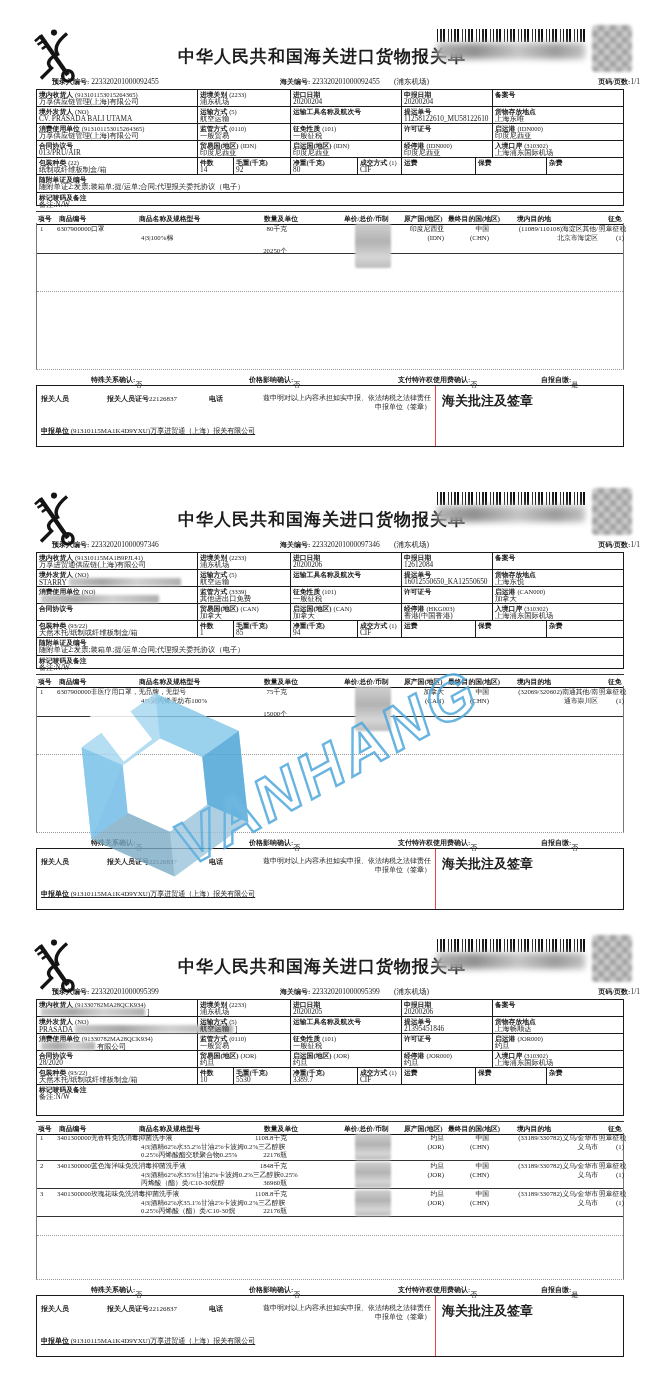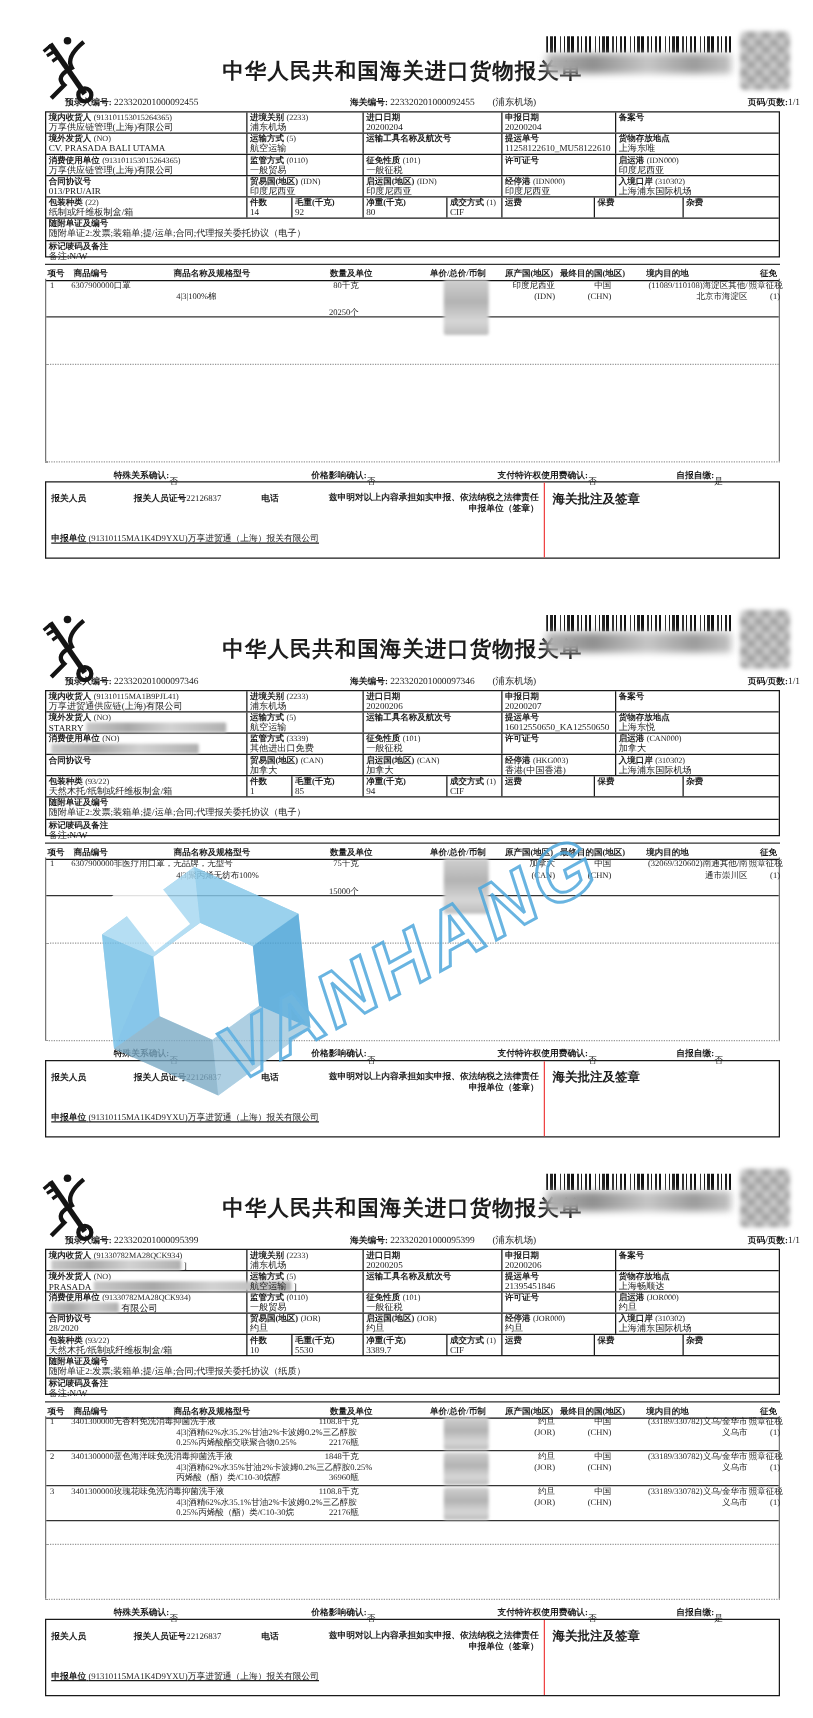--- a/index.html
+++ b/index.html
@@ -76,25 +76,25 @@
   
   .confirm-row{position:absolute;left:36px;top:344px;width:588px;height:16px;border-top:1px dotted #999;font-size:7px;font-weight:bold;}
   .confirm-row span{position:absolute;top:5px;white-space:nowrap}
   .cf0{left:55px}.cf1{left:213px}.cf2{left:362px}.cf3{left:505px}
   .cf-val{font-weight:normal}
   .footer-box{position:absolute;left:36px;top:360px;width:588px;height:62px;border:1.5px solid #1a1a1a;box-sizing:border-box;font-size:7px;}
   .fb-left{position:absolute;left:0;top:0;width:399px;height:100%;border-right:1px solid #ef4444;box-sizing:border-box;}
   .fb-r1{position:absolute;top:8px;left:0;width:100%;}
   .fb-r1 b,.fb-r2 b{font-size:7px}
   .fb-decl{position:absolute;left:4px}.fb-cert{position:absolute;left:70px}.fb-phone{position:absolute;left:172px}
-  .stmt{position:absolute;left:208px;top:0;width:186px;text-align:right;font-weight:bold;line-height:9px;}
+  .stmt{position:absolute;left:208px;top:0;width:186px;text-align:right;font-weight:normal;line-height:9px;}
   .stmt .s2{margin-top:8px}
   .fb-r2{position:absolute;top:40px;left:4px;white-space:nowrap;text-decoration:underline;}
   .fb-right{position:absolute;left:399px;top:0;width:189px;height:100%;}
-  .fb-right b{position:absolute;left:6px;top:6px;font-size:10px}
+  .fb-right b{position:absolute;left:6px;top:6px;font-size:13px}
 
   
   .watermark{position:absolute;left:30px;top:635px;width:600px;height:270px;z-index:9;pointer-events:none;opacity:.85;}
 </style>
 </head>
 <body>
 
 <div id="forms">
     <div class="form" id="f0">
     <svg class="emblem" viewBox="0 0 60 64">
@@ -362,21 +362,21 @@
         <div class="cell c2">
           <div class="lab"><b>进境关别</b><span class="code">(2233)</span></div>
           <div class="val">浦东机场</div>
         </div>
         <div class="cell c3">
           <div class="lab"><b>进口日期</b></div>
           <div class="val">20200206</div>
         </div>
         <div class="cell c4">
           <div class="lab"><b>申报日期</b></div>
-          <div class="val">20200207</div>
+          <div class="val">12612084</div>
         </div>
         <div class="cell c5 last">
           <div class="lab"><b>备案号</b></div>
           <div class="val"></div>
         </div>
       </div>
       <div class="mrow">
         <div class="cell c1">
           <div class="lab"><b>境外发货人</b><span class="code">(NO)</span></div>
           <div class="val"><span>STARRY</span><span class="redact rd-consignor"></span><span></span></div>
@@ -704,26 +704,20 @@
         </div>
         <div class="cell pc7">
           <div class="lab"><b>保费</b></div>
           <div class="val"></div>
         </div>
         <div class="cell pc8 last">
           <div class="lab"><b>杂费</b></div>
           <div class="val"></div>
         </div>
       </div>
-      <div class="mrow docs">
-        <div class="cell wide">
-          <div class="lab"><b>随附单证及编号</b></div>
-          <div class="val">随附单证2:发票;装箱单;提/运单;合同;代理报关委托协议（纸质）</div>
-        </div>
-      </div>
       <div class="mrow marks">
         <div class="cell wide">
           <div class="lab"><b>标记唛码及备注</b></div>
           <div class="val">备注:N/W</div>
         </div>
       </div>
     </div>
 
     <div class="goods-head">
       <span class="gh0">项号</span>

